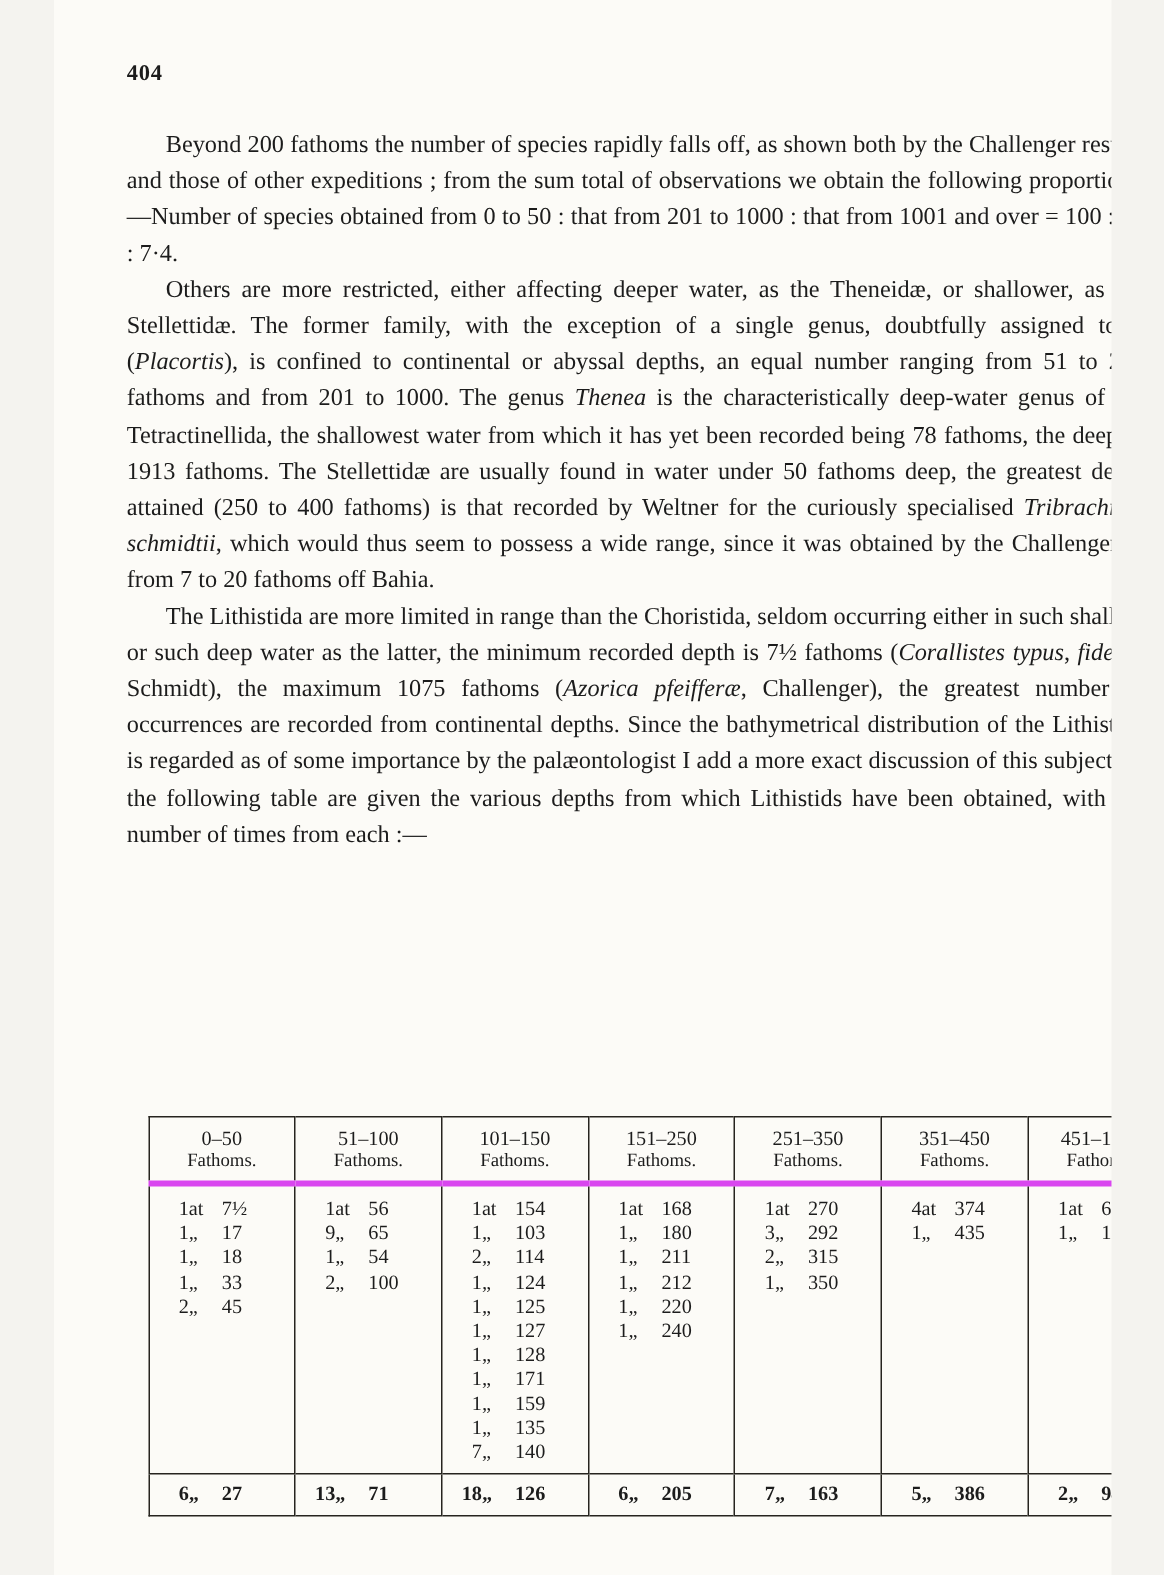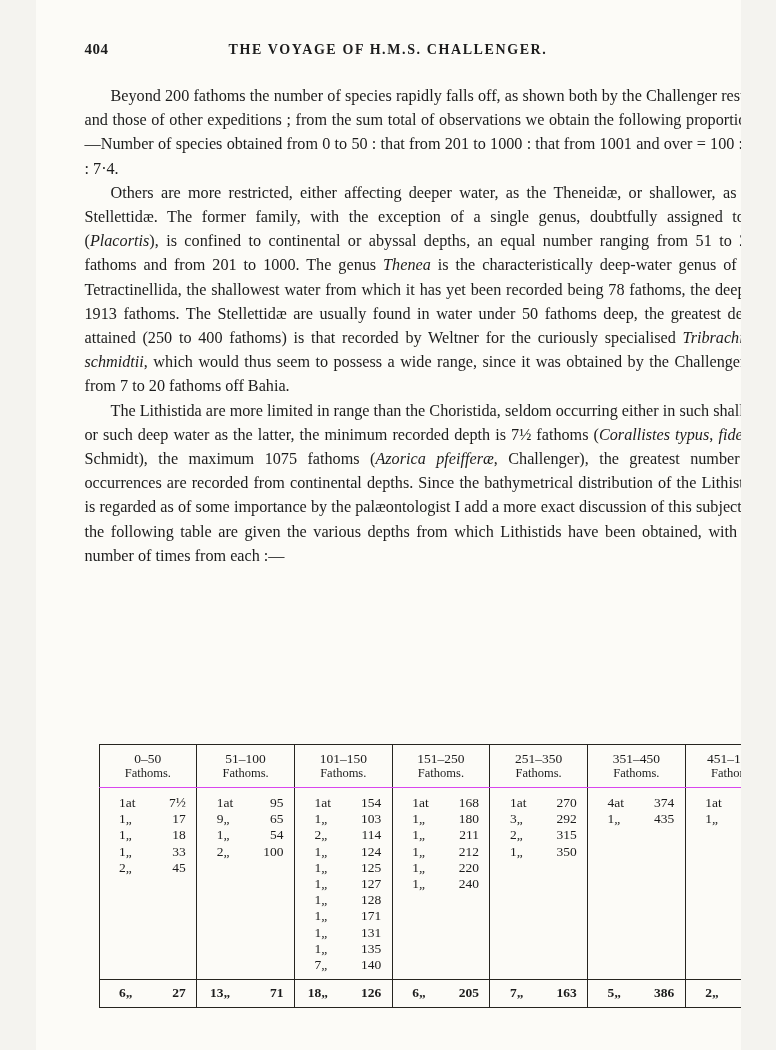--- a/index.html
+++ b/index.html
@@ -56,46 +56,45 @@
     font-size: 13.5px;
     color: #1c1c1c;
   }
   .depth-table th, .depth-table td {
     border-left: 1px solid #26241f;
     vertical-align: top;
     text-align: center;
   }
   .depth-table th:first-child, .depth-table td:first-child { border-left: none; }
   .depth-table thead th {
-    border-bottom: 1px solid #d946ef;
+    border-bottom: 4px solid #d946ef;
     font-weight: normal;
     padding: 6px 2px 6px;
   }
   .depth-table thead .range { font-size: 13.5px; line-height: 15px; }
   .depth-table thead .unit  { font-size: 12.5px; line-height: 15px; }
   .depth-table tbody td { padding: 7px 4px 6px; height: 188px; }
   .depth-table tfoot td {
     border-top: 1px solid #26241f;
     padding: 5px 2px 6px;
     font-weight: bold;
   }
   .entries { display: inline-block; text-align: left; }
   .entry { display: flex; line-height: 16.2px; white-space: nowrap; }
   .entry .cnt { width: 16px; text-align: right; }
   .entry .sep { width: 22px; }
-  .entry .dep { width: 38px; text-align: right; }
+  .entry .dep { width: 38px; text-align: left; }
 </style>
 </head>
 <body>
 
 <div class="page">
 
   <div class="running-head">
     <span class="page-num">404</span>
-    <span class="title">THE VOYAGE OF H.M.S. CHALLENGER.</span>
   </div>
 
   <div class="body-text">
       <p class="para"><span>Beyond 200 fathoms the number of species rapidly falls off, as shown both by the Challenger results and those of other expeditions ; from the sum total of observations we obtain the following proportion :—Number of species obtained from 0 to 50 : that from 201 to 1000 : that from 1001 and over = 100 : 35 : 7·4.</span></p>
       <p class="para"><span>Others are more restricted, either affecting deeper water, as the Theneidæ, or shallower, as the Stellettidæ. The former family, with the exception of a single genus, doubtfully assigned to it (</span><i>Placortis</i><span>), is confined to continental or abyssal depths, an equal number ranging from 51 to 200 fathoms and from 201 to 1000. The genus </span><i>Thenea</i><span> is the characteristically deep-water genus of the Tetractinellida, the shallowest water from which it has yet been recorded being 78 fathoms, the deepest 1913 fathoms. The Stellettidæ are usually found in water under 50 fathoms deep, the greatest depth attained (250 to 400 fathoms) is that recorded by Weltner for the curiously specialised </span><i>Tribrachium schmidtii</i><span>, which would thus seem to possess a wide range, since it was obtained by the Challenger in from 7 to 20 fathoms off Bahia.</span></p>
       <p class="para"><span>The Lithistida are more limited in range than the Choristida, seldom occurring either in such shallow or such deep water as the latter, the minimum recorded depth is 7½ fathoms (</span><i>Corallistes typus</i><span>, </span><i>fide</i><span> O. Schmidt), the maximum 1075 fathoms (</span><i>Azorica pfeifferæ</i><span>, Challenger), the greatest number of occurrences are recorded from continental depths. Since the bathymetrical distribution of the Lithistida is regarded as of some importance by the palæontologist I add a more exact discussion of this subject. In the following table are given the various depths from which Lithistids have been obtained, with the number of times from each :—</span></p>
     </div>
 
   <table class="depth-table">
     <thead>
@@ -149,21 +148,21 @@
                 <span class="sep">„</span>
                 <span class="dep">33</span>
               </div><div class="entry">
                 <span class="cnt">2</span>
                 <span class="sep">„</span>
                 <span class="dep">45</span>
               </div></div></td>
           <td><div class="entries"><div class="entry">
                 <span class="cnt">1</span>
                 <span class="sep">at</span>
-                <span class="dep">95</span>
+                <span class="dep">56</span>
               </div><div class="entry">
                 <span class="cnt">9</span>
                 <span class="sep">„</span>
                 <span class="dep">65</span>
               </div><div class="entry">
                 <span class="cnt">1</span>
                 <span class="sep">„</span>
                 <span class="dep">54</span>
               </div><div class="entry">
                 <span class="cnt">2</span>
@@ -198,21 +197,21 @@
                 <span class="cnt">1</span>
                 <span class="sep">„</span>
                 <span class="dep">128</span>
               </div><div class="entry">
                 <span class="cnt">1</span>
                 <span class="sep">„</span>
                 <span class="dep">171</span>
               </div><div class="entry">
                 <span class="cnt">1</span>
                 <span class="sep">„</span>
-                <span class="dep">131</span>
+                <span class="dep">159</span>
               </div><div class="entry">
                 <span class="cnt">1</span>
                 <span class="sep">„</span>
                 <span class="dep">135</span>
               </div><div class="entry">
                 <span class="cnt">7</span>
                 <span class="sep">„</span>
                 <span class="dep">140</span>
               </div></div></td>
           <td><div class="entries"><div class="entry">

